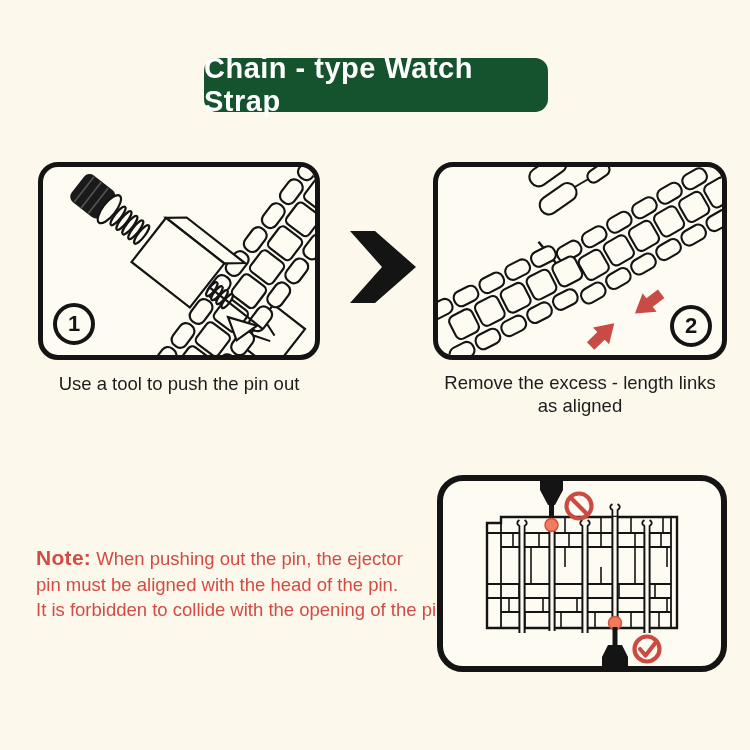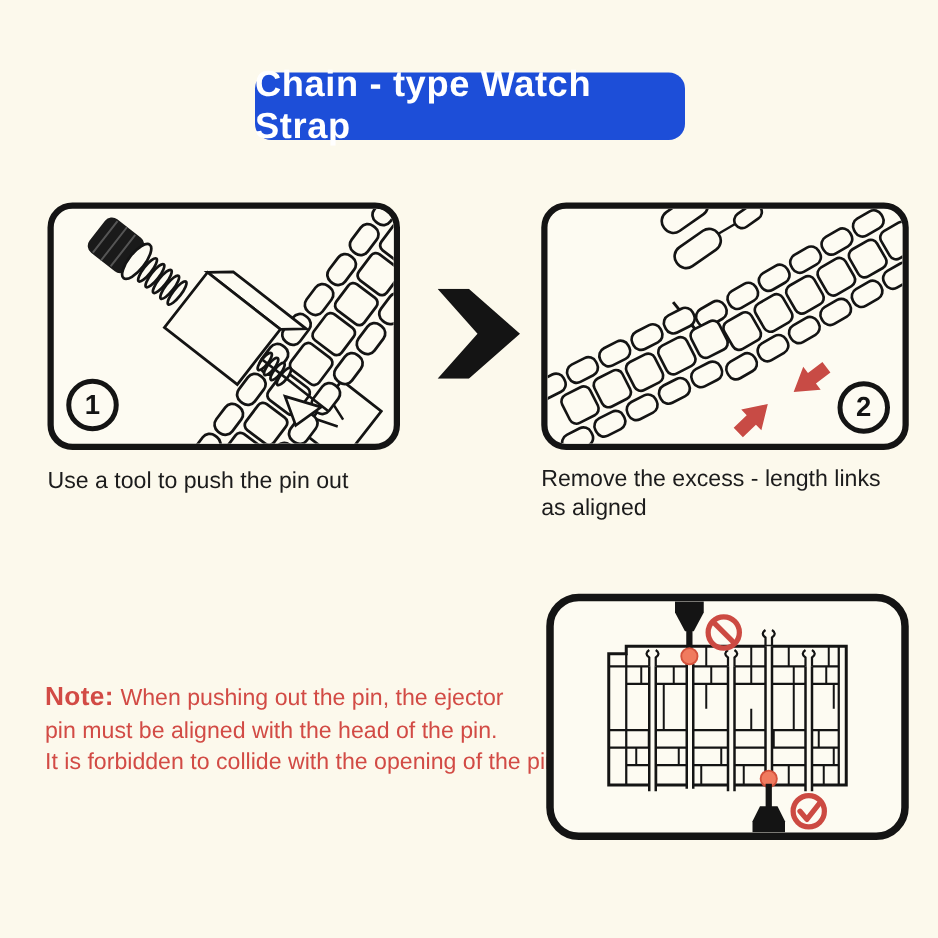--- a/index.html
+++ b/index.html
@@ -4,21 +4,21 @@
 <style>
   html,body{margin:0;padding:0;}
   body{
     width:750px;height:750px;position:relative;overflow:hidden;
     background:#FCF9EC;
     font-family:"Liberation Sans",sans-serif;
     color:#141414;
   }
   .banner{
     position:absolute;left:204px;top:58px;width:344px;height:54px;
-    background:#1d4ed8;border-radius:13px;
+    background:#14532d;border-radius:13px;
     display:flex;align-items:center;justify-content:center;
     color:#fff;font-size:29px;font-weight:bold;letter-spacing:.5px;
   }
   .panel{
     position:absolute;background:#FDFBF2;border:5px solid #141414;
     border-radius:20px;box-sizing:border-box;overflow:hidden;
   }
   #p1{left:38px;top:162px;width:282px;height:198px;}
   #p2{left:433px;top:162px;width:294px;height:198px;}
   #p3{left:437px;top:475px;width:290px;height:197px;border-width:6px;border-radius:26px;}
@@ -26,21 +26,21 @@
   .badge{
     position:absolute;width:34px;height:34px;border:4px solid #141414;border-radius:50%;
     background:#FDFBF2;display:flex;align-items:center;justify-content:center;
     font-weight:bold;font-size:22px;color:#141414;z-index:3;
   }
   #b1{left:10px;bottom:10px;}
   #b2{right:10px;bottom:8px;}
   .chevron{position:absolute;left:350px;top:231px;width:66px;height:72px;}
   .caption{
     position:absolute;color:#1c1c1c;font-size:18.5px;line-height:23px;
-    text-align:left;white-space:pre-line;
+    text-align:center;white-space:pre-line;
   }
   #c1{left:38px;top:372px;width:282px;}
   #c2{left:433px;top:371px;width:294px;}
   .note{
     position:absolute;left:36px;top:545px;width:424px;
     color:#D24B45;font-size:18.5px;line-height:25.5px;white-space:pre-line;
   }
   .note b{font-size:21px;letter-spacing:.3px;}
   .ln{fill:#FDFBF2;stroke:#141414;stroke-width:2.2;}
   .ik{stroke:#141414;fill:none;}

